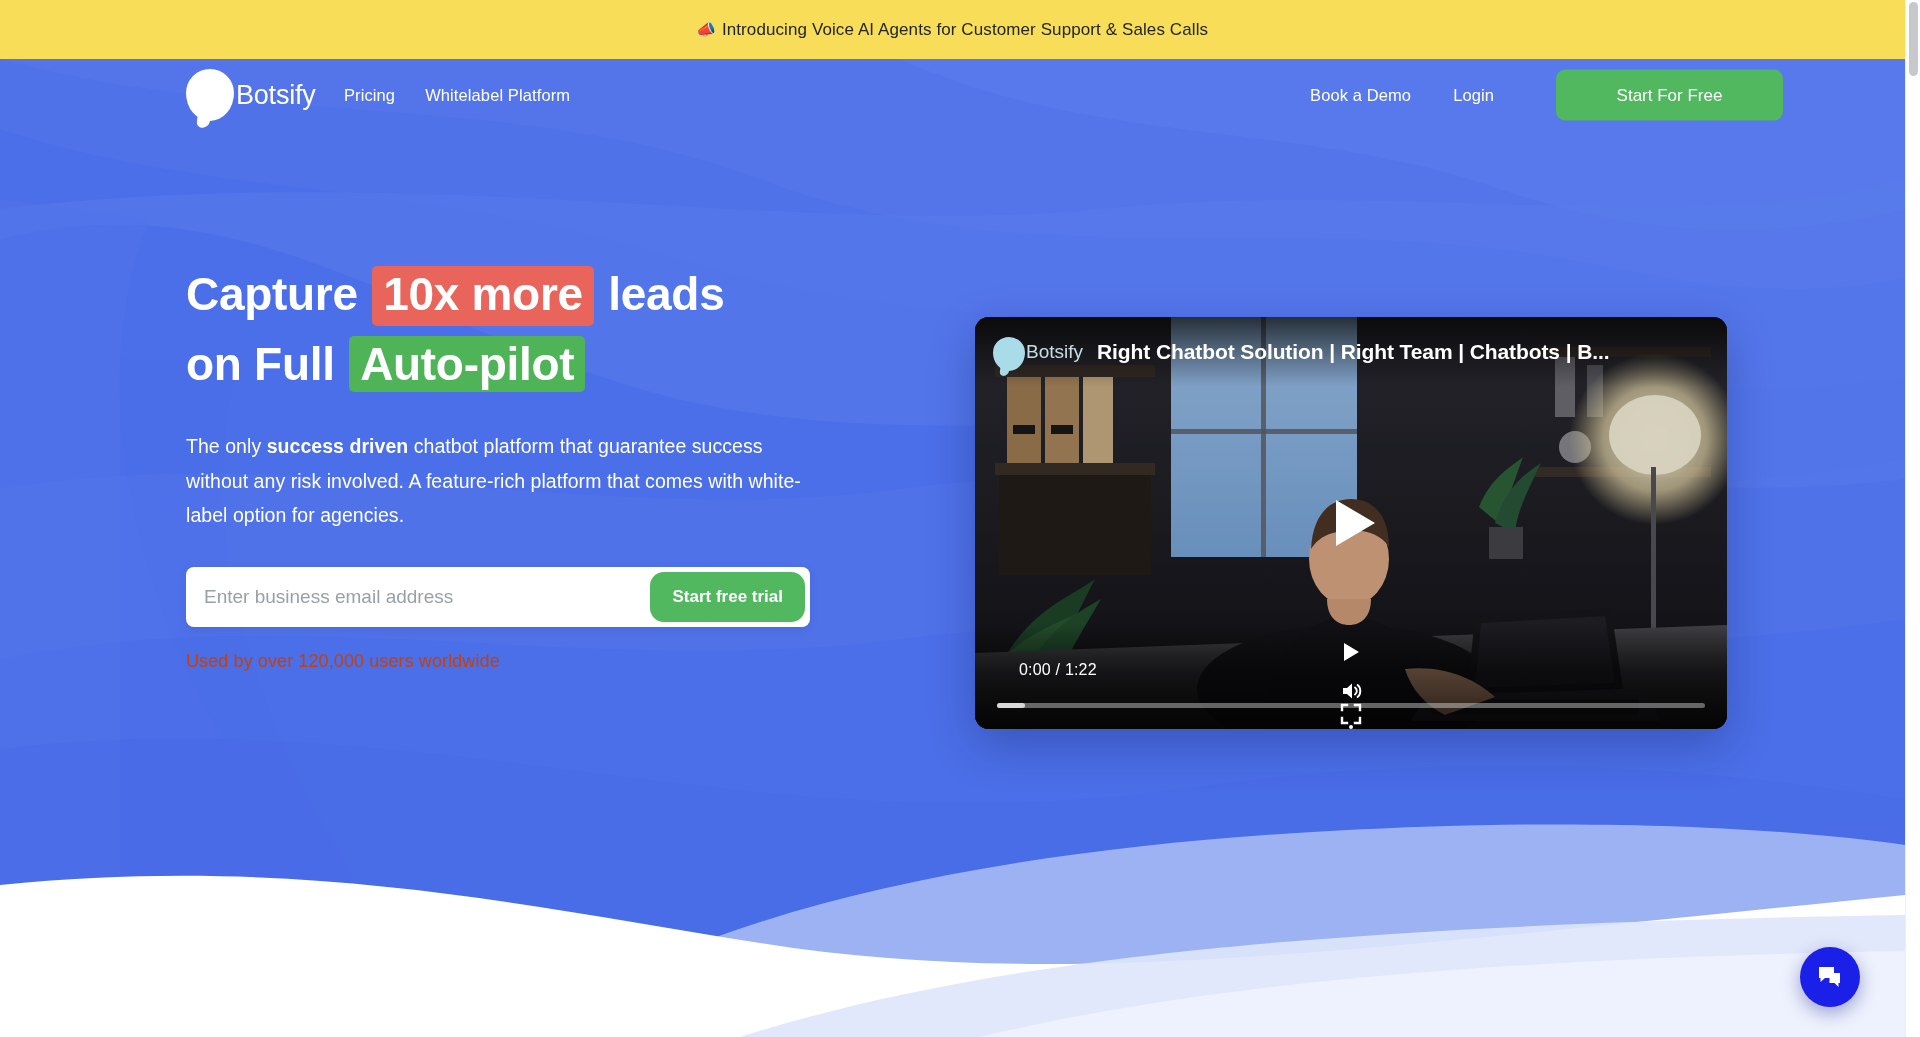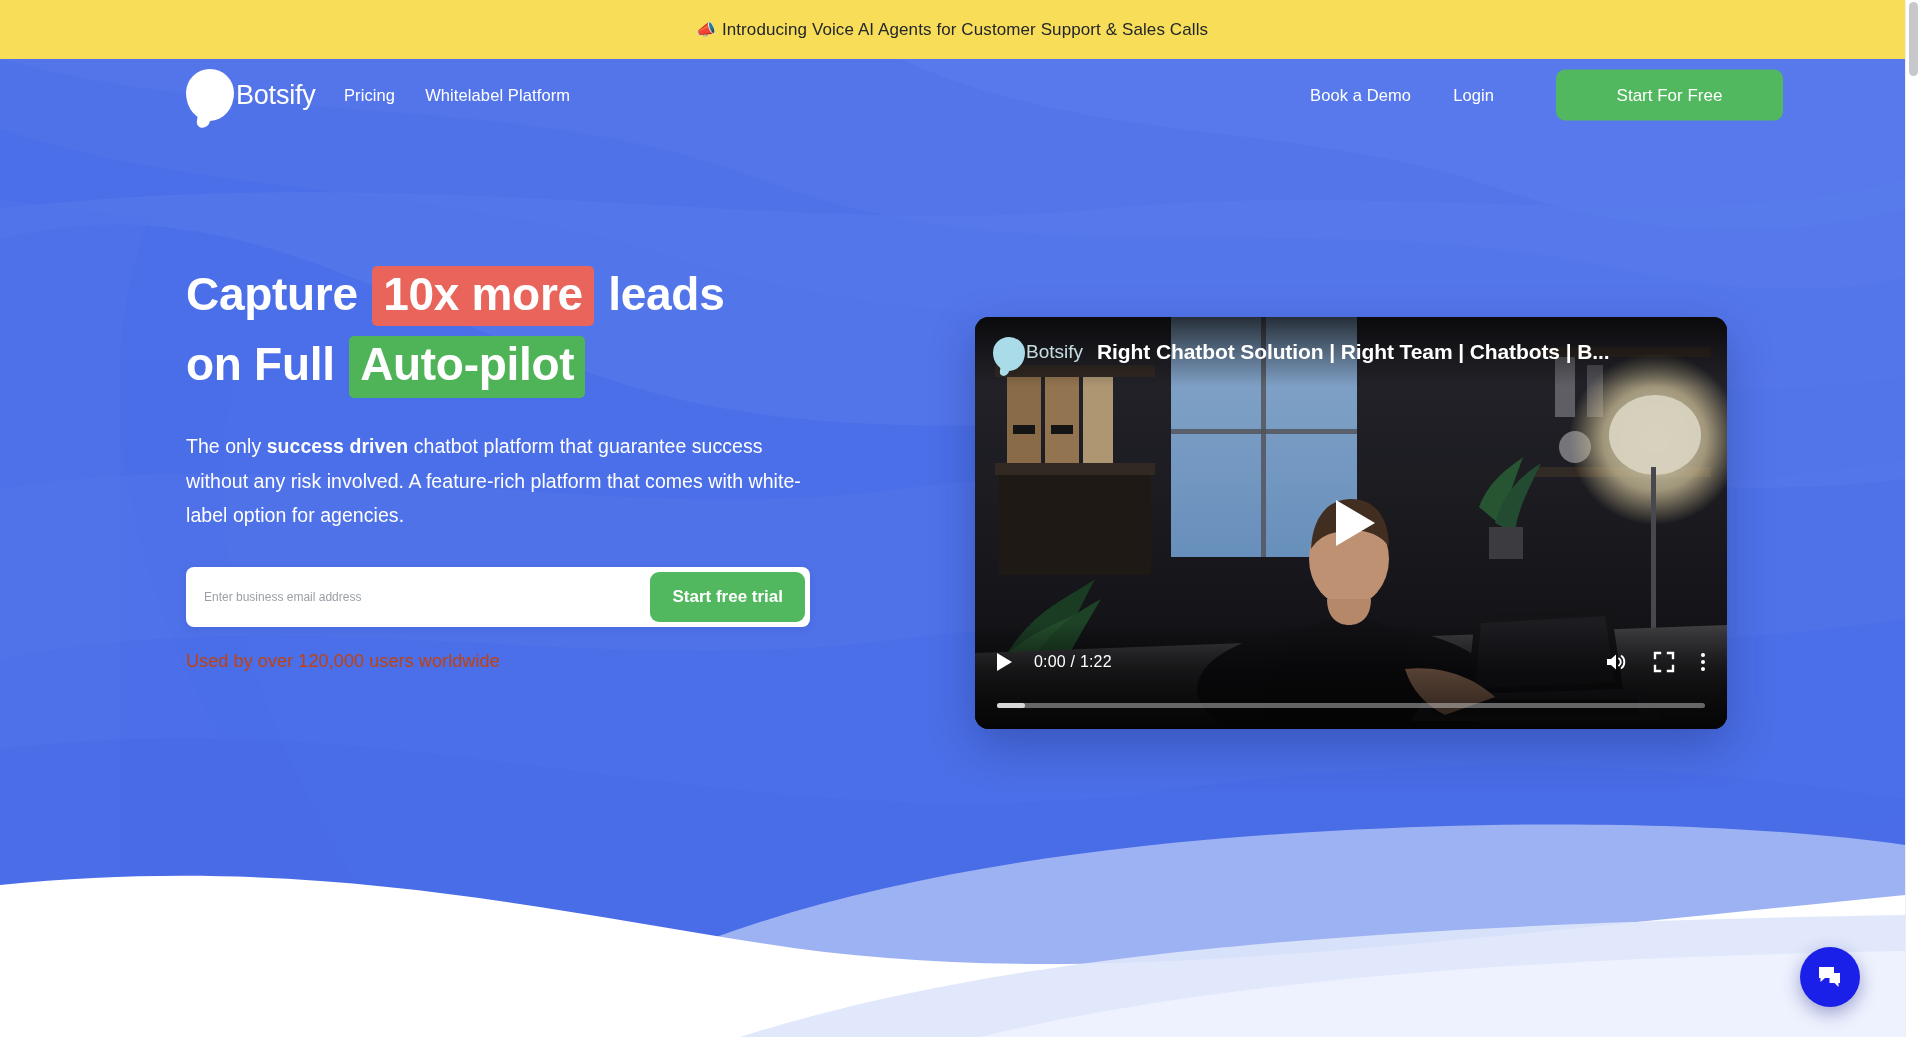--- a/index.html
+++ b/index.html
@@ -124,21 +124,21 @@
     background: #E9655B;
     color: #ffffff;
     border-radius: 5px;
     padding: 2px 11px 6px 11px;
     margin: 0 2px;
   }
   .mark-green {
     background: #4FB358;
     color: #ffffff;
     border-radius: 5px;
-    padding: 2px 11px 8px 11px;
+    padding: 2px 11px 2px 11px;
     margin: 0 2px;
   }
   .subhead {
     margin-top: 30px;
     width: 628px;
     font-size: 19.5px;
     line-height: 34.5px;
     color: #ffffff;
     letter-spacing: .05px;
   }
@@ -152,32 +152,32 @@
     border-radius: 8px;
     display: flex; align-items: center;
     padding: 5px 5px 5px 0;
     box-shadow: 0 2px 10px rgba(20,40,110,.10);
   }
   .email-input {
     flex: 1 1 auto;
     height: 50px;
     border: none; outline: none;
     background: transparent;
-    font-size: 12px;
+    font-size: 19px;
     color: #15803d;
     padding: 0 18px;
     font-family: "Liberation Sans", sans-serif;
   }
   .email-input::placeholder { color: #9aa0a8; }
   .trial-button {
     flex: none;
     height: 50px;
     background: #51B85F;
     color: #ffffff;
-    border: none; border-radius: 9px;
+    border: none; border-radius: 14px;
     font-size: 17px; font-weight: 700;
     padding: 0 22px;
     cursor: pointer;
     font-family: "Liberation Sans", sans-serif;
     white-space: nowrap;
   }
   .users-note {
     margin-top: 24px;
     font-size: 18px;
     color: #c2410c;
@@ -243,22 +243,23 @@
     margin-left: 9px;
   }
   .vid-controls {
     position: absolute; left: 0; right: 0; bottom: 0; height: 106px;
     background: linear-gradient(to top, rgba(0,0,0,.80) 0%, rgba(0,0,0,.55) 55%, rgba(0,0,0,0) 100%);
     z-index: 7;
   }
   .ctrl-row {
     position: absolute; left: 0; right: 0; top: 20px;
     height: 38px;
-    display: flex; align-items: center;
+    display: flex; 
     padding: 0 22px;
+    flex-direction: column;
   }
   .ctrl-btn {
     background: none; border: none; cursor: pointer;
     display: flex; align-items: center; justify-content: center;
     padding: 0; color: #ffffff;
   }
   .play-small {
     width: 0; height: 0;
     border-left: 15px solid #ffffff;
     border-top: 9px solid transparent;

